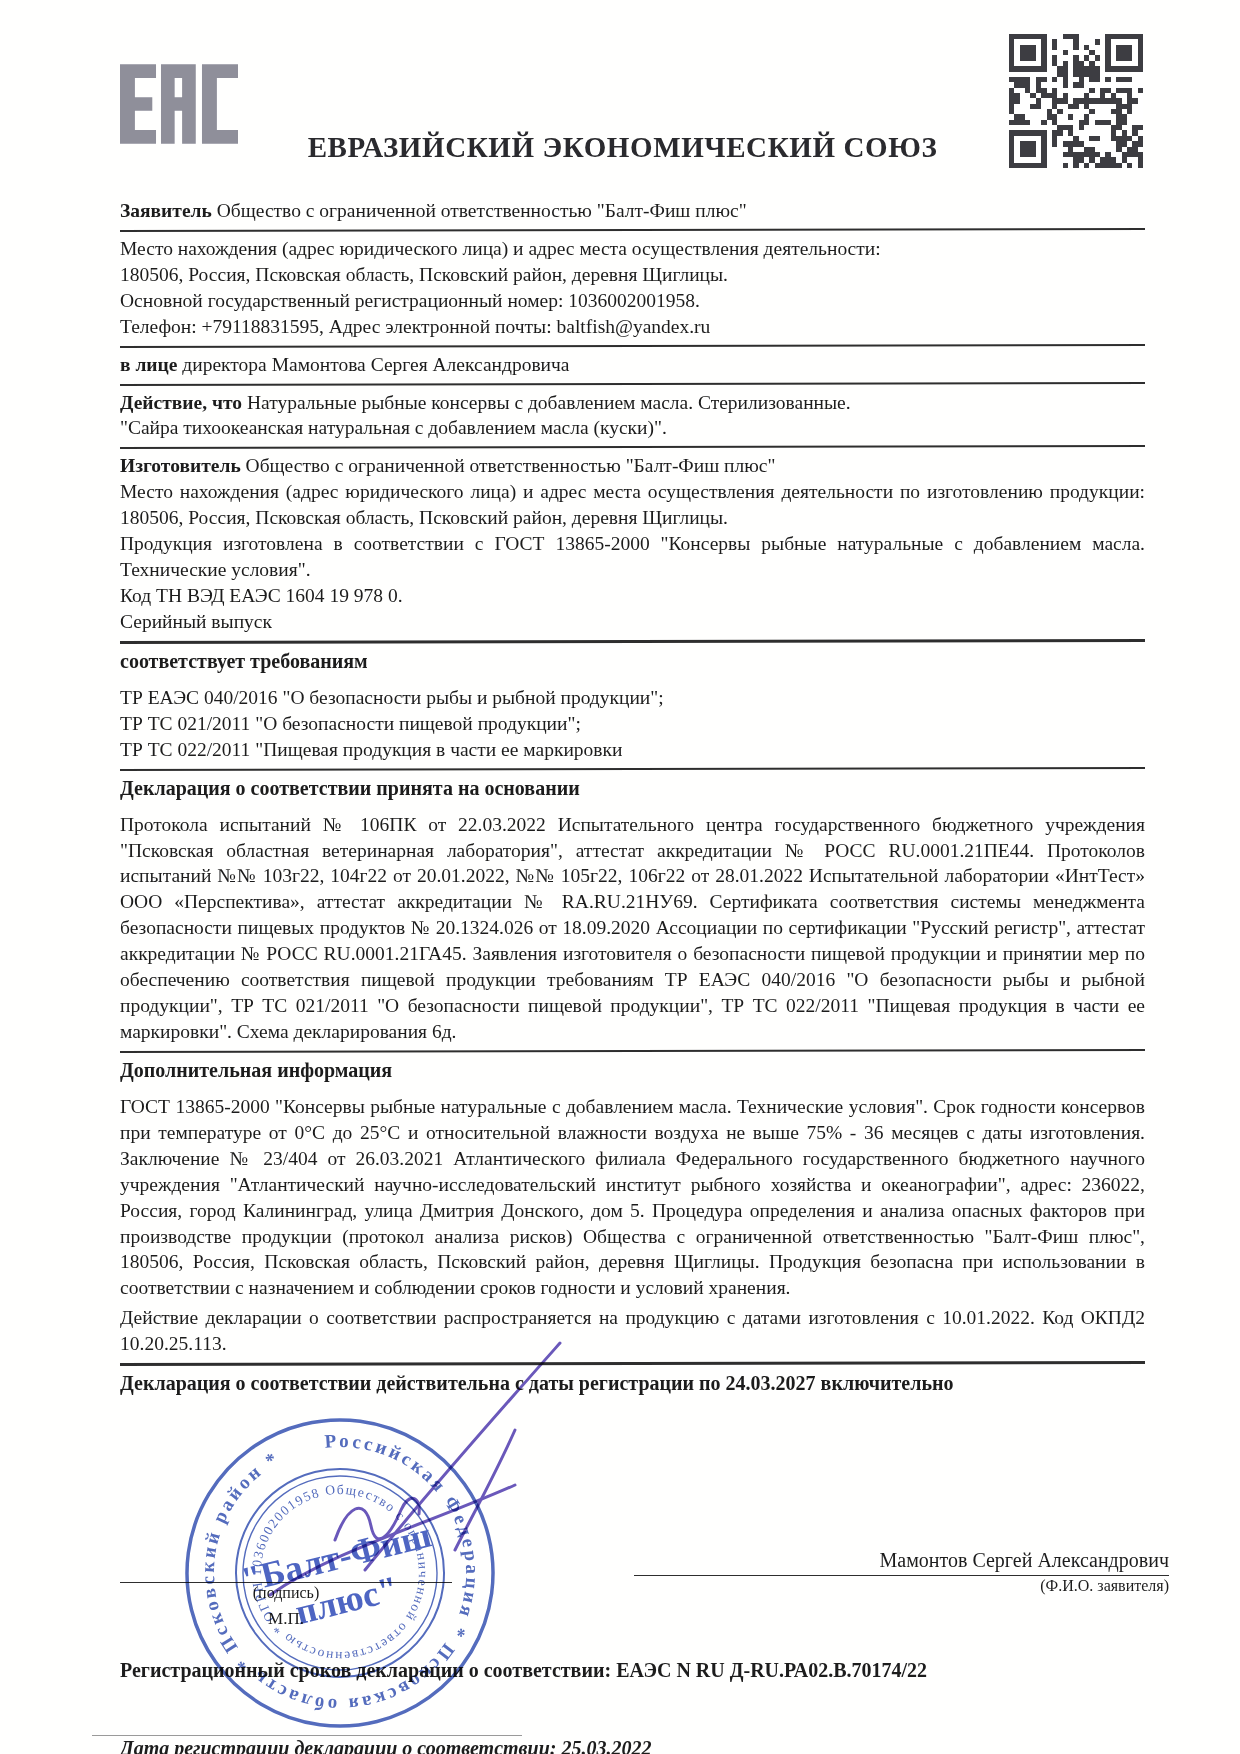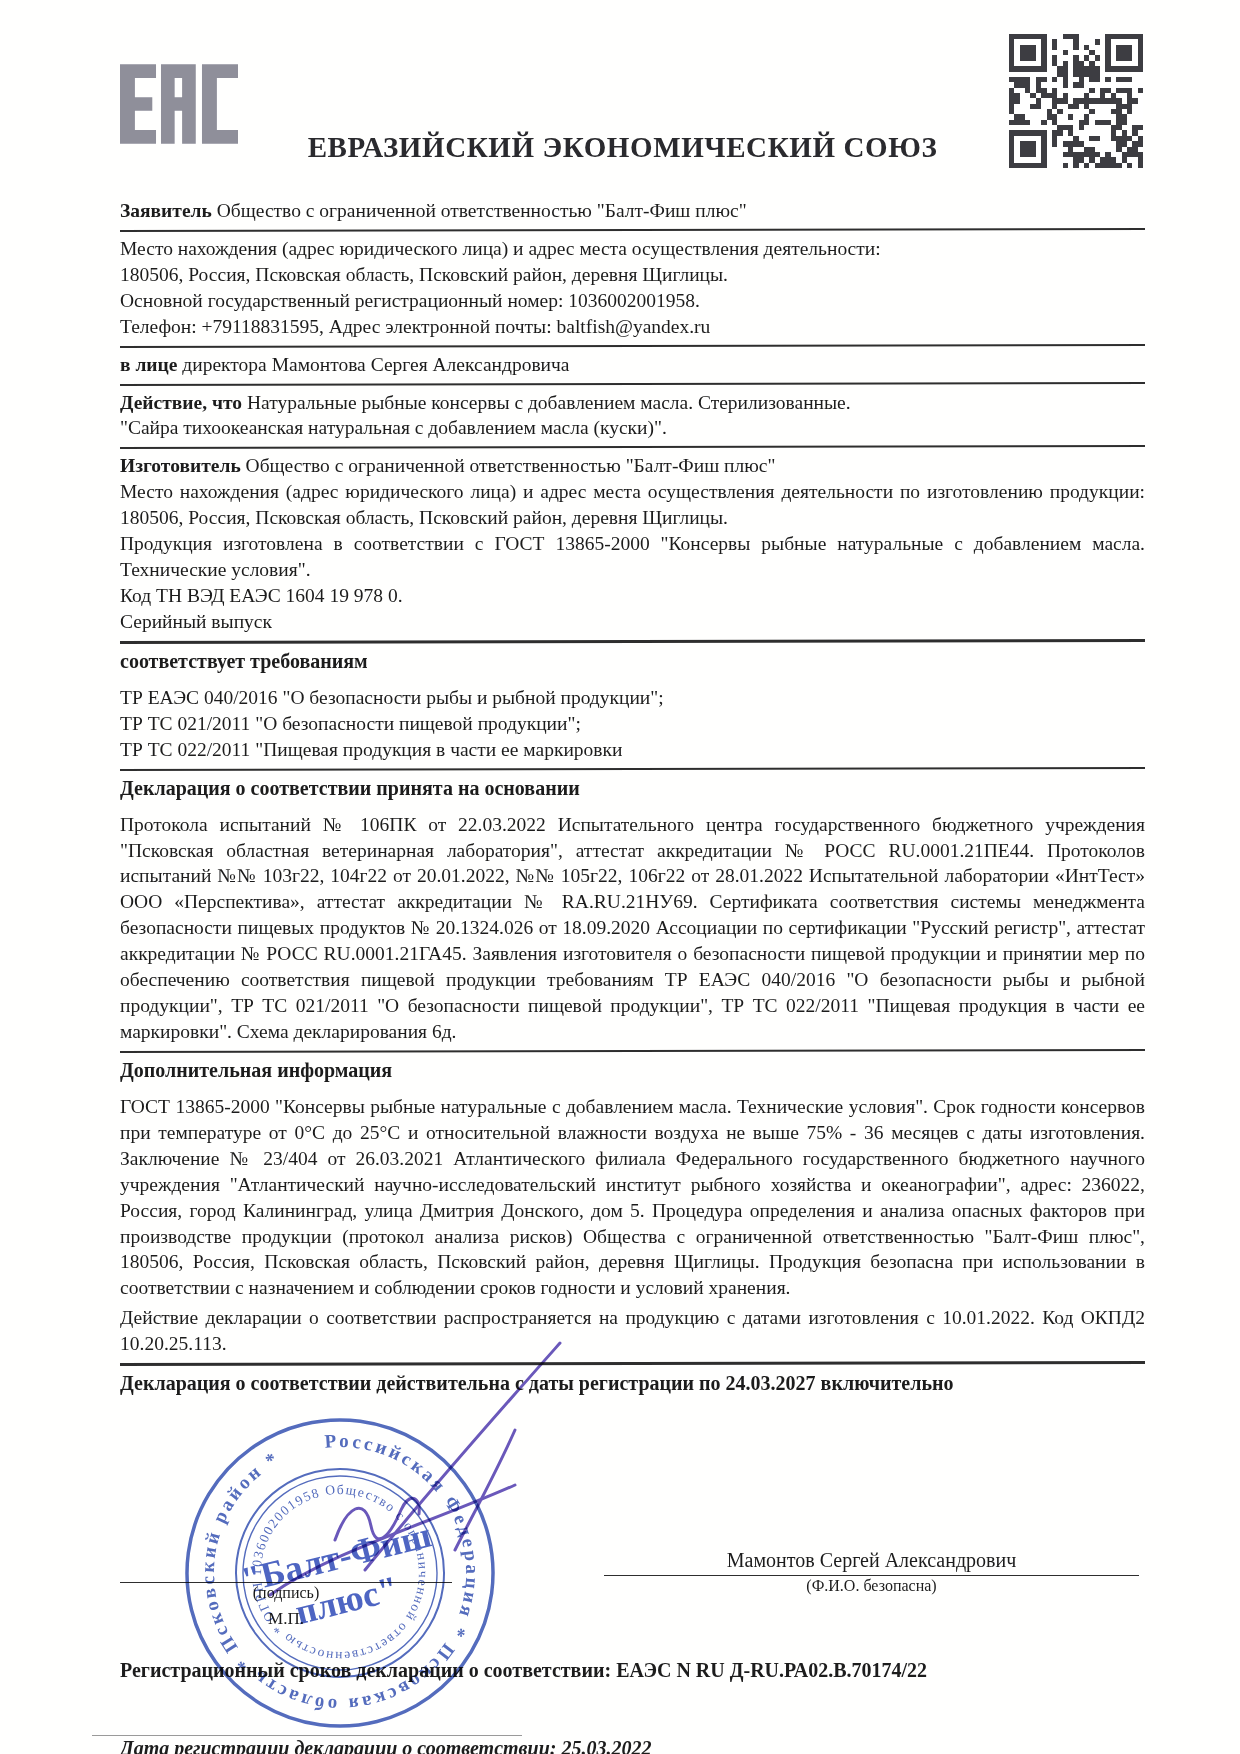--- a/index.html
+++ b/index.html
@@ -34,21 +34,21 @@
   .gap-m { margin-top:10px; }
 
   
   .sig-area { position:relative; height:262px; }
   .sign-left {
     position:absolute; left:0; top:185px; width:332px; text-align:center;
   }
   .sign-left .sig-rule { border-top:1.5px solid #2e2e2e; }
   .cap { font-size:16px; line-height:1.3; }
   .mp  { margin-top:4px; font-size:17px; }
-  .name-block { position:absolute; left:484px; top:152px; width:535px; text-align:center; }
+  .name-block { position:absolute; left:514px; top:152px; width:535px; text-align:right; }
   .name-block .who { font-size:20px; margin-bottom:3px; }
   .name-block .sig-rule { border-top:1.5px solid #2e2e2e; }
 
   .stamp-svg {
     position:absolute; left:52px; top:8px; width:336px; height:336px;
     mix-blend-mode:multiply; opacity:0.88; z-index:3;
     transform:rotate(-14deg);
   }
   .autograph-svg {
     position:absolute; left:95px; top:-62px; width:430px; height:290px;
@@ -352,21 +352,21 @@
 
       <div class="sign-left">
         <div class="sig-rule"></div>
         <div class="cap">(подпись)</div>
         <div class="cap mp">М.П.</div>
       </div>
 
       <div class="name-block">
         <div class="who">Мамонтов Сергей Александрович</div>
         <div class="sig-rule"></div>
-        <div class="cap">(Ф.И.О. безопасна)</div>
+        <div class="cap">(Ф.И.О. заявителя)</div>
       </div>
 
       <svg class="stamp-svg" viewBox="-168 -168 336 336" xmlns="http://www.w3.org/2000/svg">
         <defs>
           <path id="ring-outer" d="M 0 -126 A 126 126 0 1 1 -0.02 -126"></path>
           <path id="ring-inner" d="M 0 -79 A 79 79 0 1 1 -0.02 -79"></path>
         </defs>
         <g fill="none" stroke="#3c57b5">
           <circle r="153" stroke-width="3.5"></circle>
           <circle r="104" stroke-width="2"></circle>

